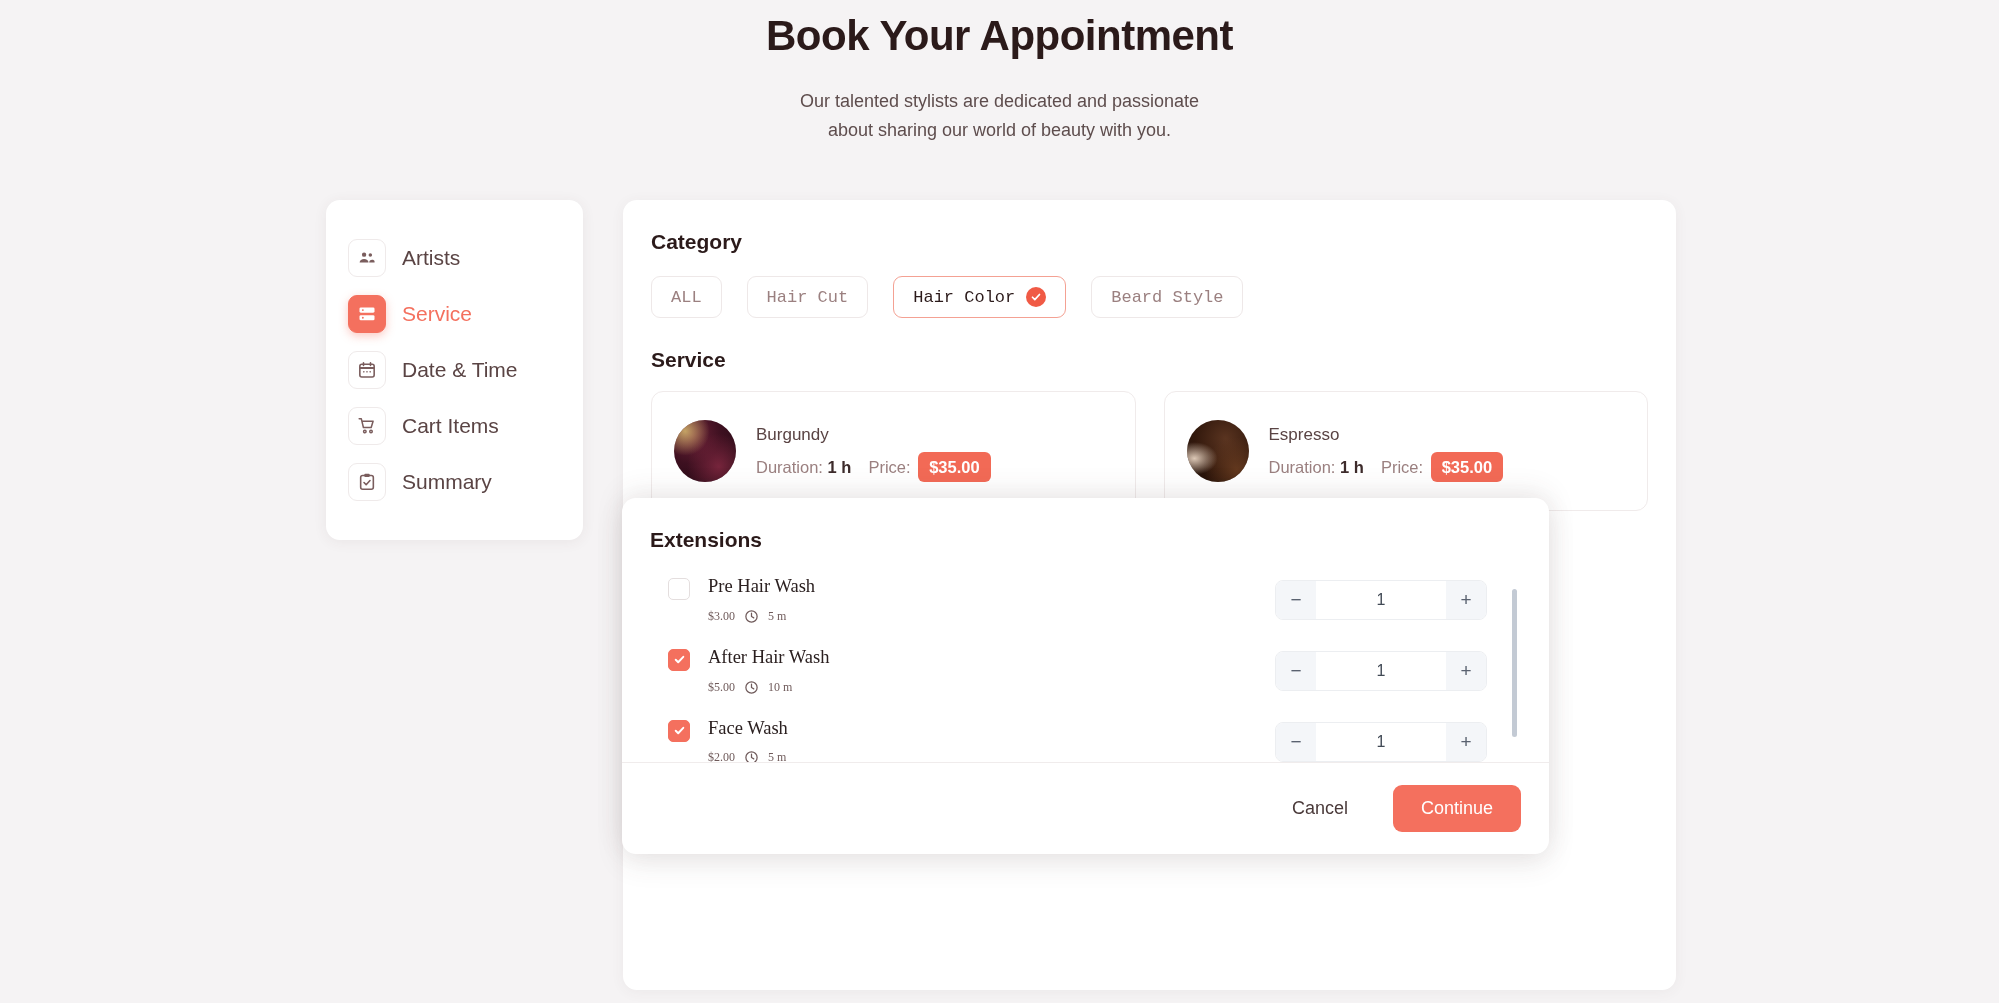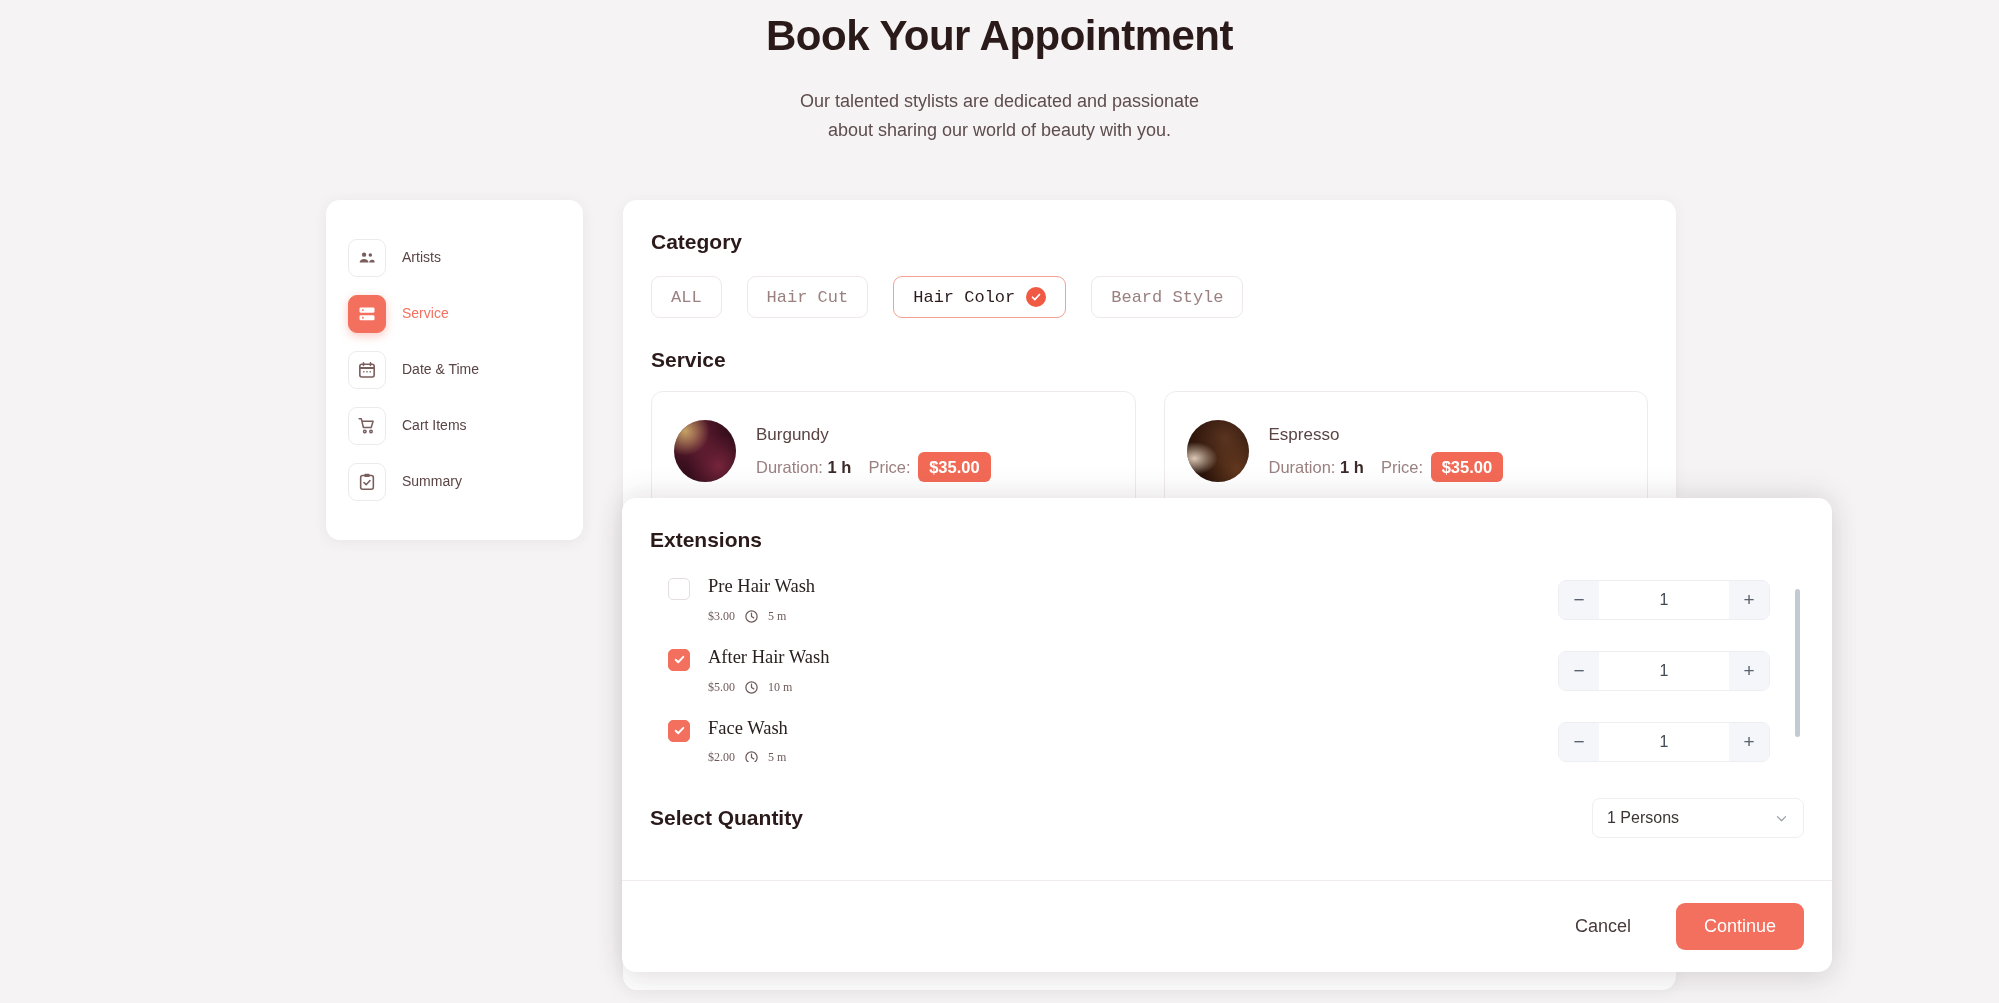--- a/index.html
+++ b/index.html
@@ -76,21 +76,21 @@
     color: #7a5d5d;
   }
   .side-ico svg { width: 20px; height: 20px; display: block; }
   .side-item.active .side-ico {
     background: #f4705e;
     border-color: #f4705e;
     color: #ffffff;
     box-shadow: 0 3px 10px rgba(244,112,94,0.38);
   }
   .side-label {
-    font-size: 14px;
+    font-size: 21px;
     color: #5a4444;
     line-height: 1.28;
   }
   .side-item.active .side-label { color: #f4705e; }
 
   
   .main-panel {
     position: relative;
     flex: 1;
     background: #ffffff;
@@ -209,21 +209,21 @@
     border-radius: 6px;
     padding: 6px 11px;
     margin-left: 3px;
   }
 
   
   .modal {
     position: absolute;
     left: 622px;
     top: 498px;
-    width: 1210px;
+    width: 927px;
     background: #ffffff;
     border-radius: 14px;
     box-shadow: 0 -6px 28px rgba(80,55,55,0.10), 0 10px 28px rgba(80,55,55,0.10);
     overflow: hidden;
   }
   .modal-body { padding: 30px 28px 0 28px; }
 
   .ext-scroll {
     position: relative;
     margin-top: 24px;
@@ -607,29 +607,20 @@
           </div>
         </div>
 
       </div>
 
       <div class="scrollbar-track">
         <div class="scrollbar-thumb"></div>
       </div>
     </div>
 
-    <div class="qty-row">
-      <div class="qty-label">Select Quantity</div>
-      <div class="qty-select">
-        <span>1 Persons</span>
-        <svg viewBox="0 0 24 24" fill="none" stroke="currentColor" stroke-width="2" stroke-linecap="round" stroke-linejoin="round">
-          <path d="M5.5 9l6.5 6.6L18.5 9"></path>
-        </svg>
-      </div>
-    </div>
 
   </div>
 
   <div class="modal-footer">
     <button class="btn-cancel">Cancel</button>
     <button class="btn-continue">Continue</button>
   </div>
 </div>
 
 </body></html>

